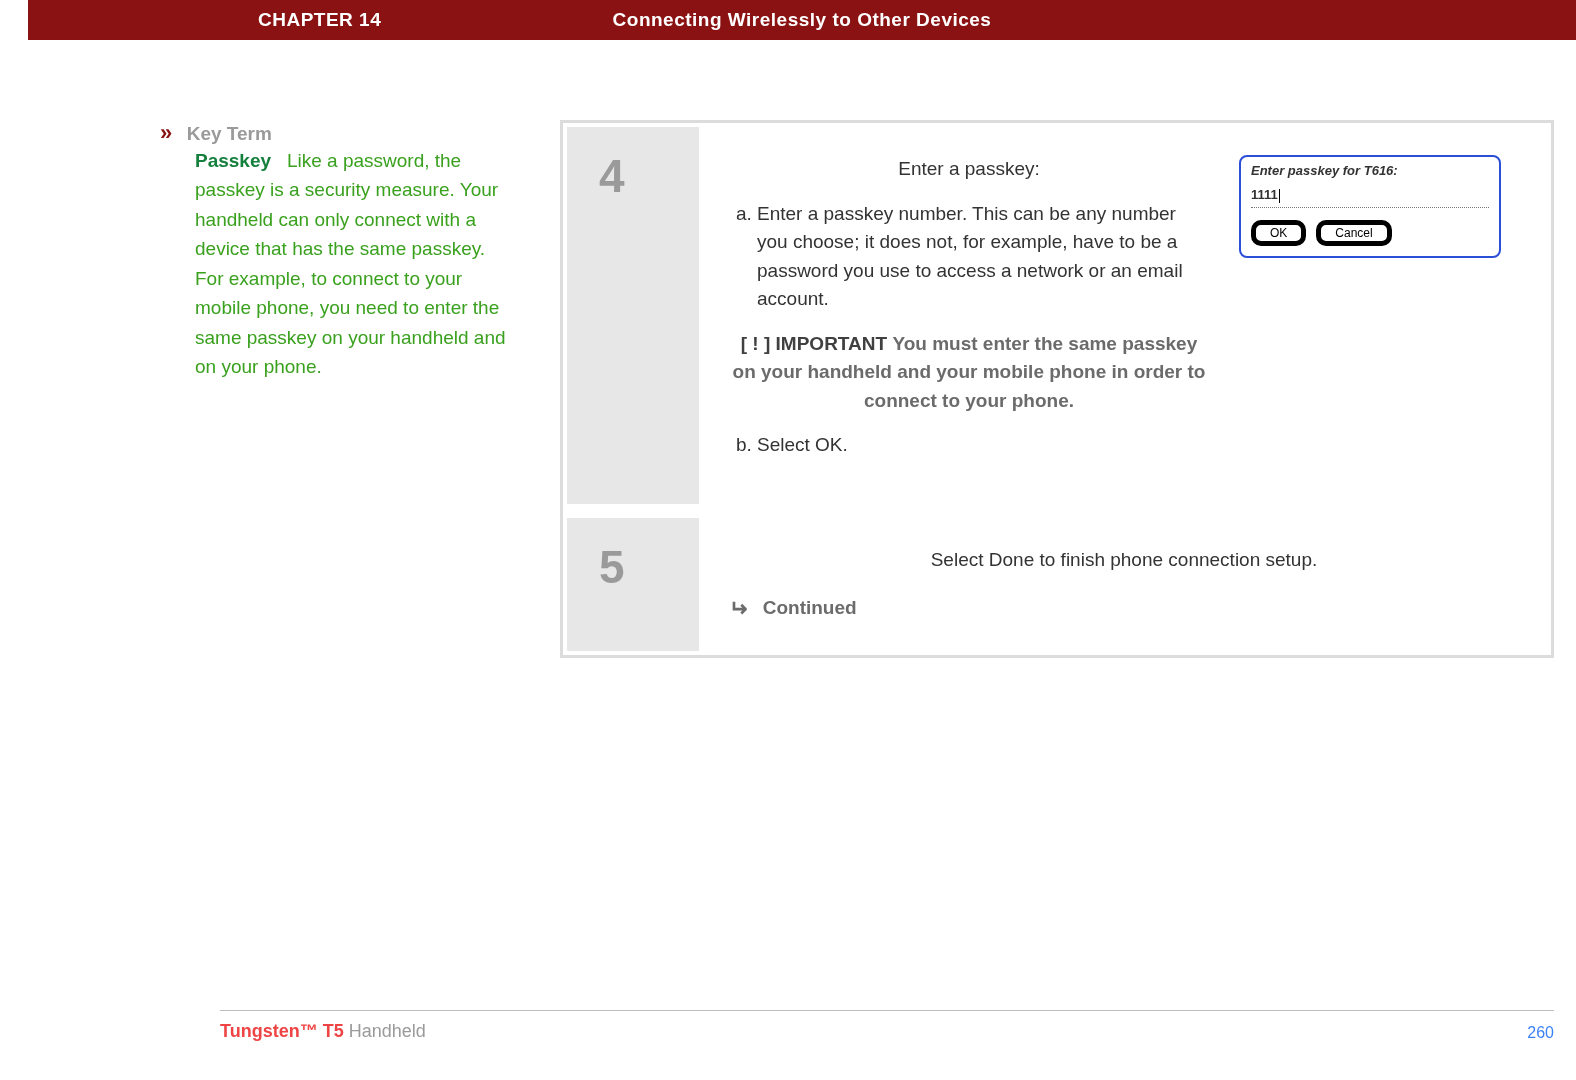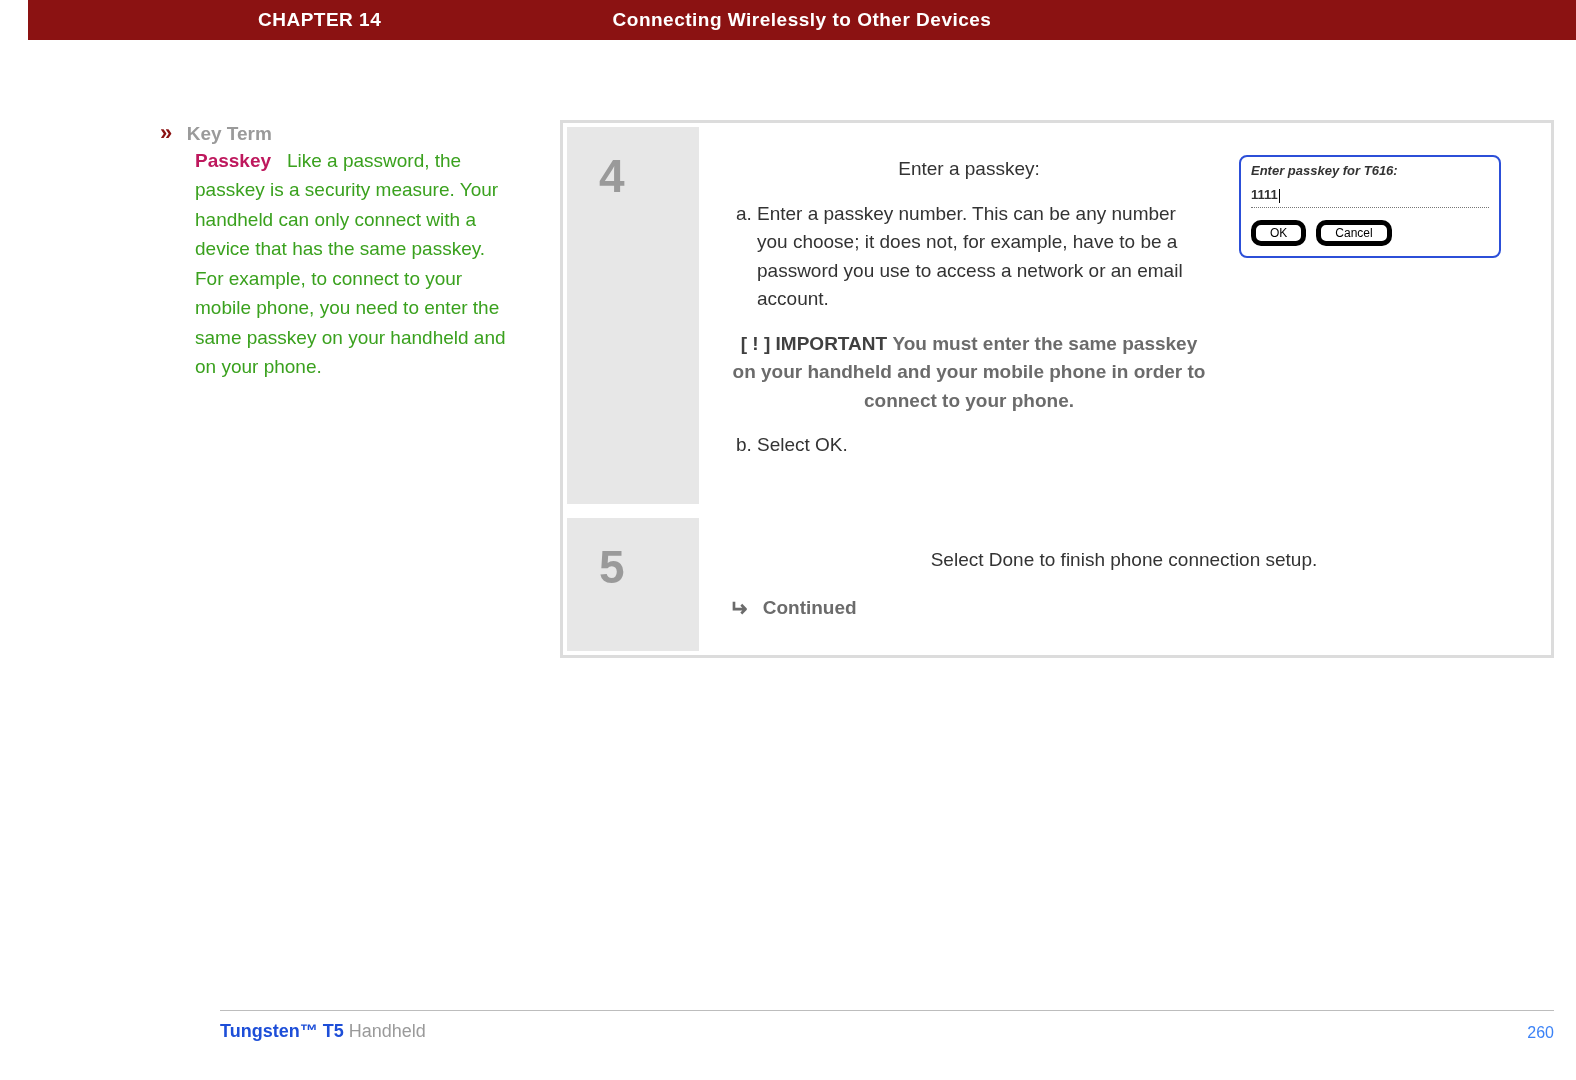--- a/index.html
+++ b/index.html
@@ -5,21 +5,21 @@
   html,body{margin:0;padding:0;background:#fff;font-family:"Helvetica Neue",Helvetica,Arial,sans-serif;color:#333;}
   .page{width:1576px;height:1080px;position:relative;background:#fff;overflow:hidden;padding-left:28px;}
   .band{height:40px;width:100%;background:#8b1212;color:#fff;font-weight:700;font-size:19px;display:flex;align-items:center;letter-spacing:.5px;}
   .band .chap{margin-left:230px;}
   .band .title{position:absolute;left:50%;transform:translateX(-50%);}
   .content{position:absolute;left:160px;right:50px;top:120px;bottom:120px;}
   .sidebar{width:350px;float:left;padding-right:30px;}
   .keyterm-head{color:#9a9a9a;font-weight:700;font-size:19px;margin:0 0 4px 0;}
   .chevrons{color:#8b1212;font-weight:700;font-size:22px;margin-right:10px;}
   .keyterm-body{color:#3aa11e;font-size:19px;line-height:1.55;margin-left:35px;}
-  .keyterm-body b{color:#be185d;}
+  .keyterm-body b{color:#15803d;}
   .main{margin-left:400px;}
   .stepsbox{border:3px solid #dcdcdc;background:#fff;padding:4px;}
   .steprow{display:flex;}
   .stepnum{flex:0 0 100px;background:#e7e7e7;padding:22px 0 0 32px;}
   .stepnum span{font-size:46px;font-weight:800;color:#9a9a9a;font-family:Arial,Helvetica,sans-serif;}
   .stepbody{flex:1;padding:28px 28px 28px 30px;font-size:19px;line-height:1.5;color:#333;}
   .stepbody p{margin:0 0 16px 0;text-align:center;}
   .sub{margin-left:0;}
   .sub li{margin-bottom:12px;}
   ol.sub{list-style:lower-alpha;padding-left:28px;margin:0 0 16px 0;}
@@ -38,21 +38,21 @@
   .palm .inner{padding:6px 10px 10px 10px;}
   .palm .lab{font-size:13px;font-weight:700;line-height:1.25;font-style:italic;}
   .palm .field{margin:6px 0 12px 0;font-size:13px;font-weight:700;}
   .palm .field .val{display:inline-block;}
   .palm .field .cursor{display:inline-block;width:1px;height:14px;background:#000;vertical-align:middle;margin-left:1px;}
   .palm .field .line{display:block;border-bottom:1px dotted #777;margin-top:2px;}
   .palm .btns{display:flex;gap:10px;}
   .palm .btn{border:5px solid #000000;border-radius:10px;background:#fff;padding:1px 14px;font-size:12px;font-family:inherit;cursor:pointer;}
   
   .footer{position:absolute;left:220px;right:50px;bottom:38px;border-top:1px solid #bdbdbd;padding-top:10px;display:flex;justify-content:space-between;align-items:flex-end;color:#9a9a9a;font-size:18px;}
-  .footer b{color:#1d4ed8;}
+  .footer b{color:#ef4444;}
   .footer .pnum{color:#3b82f6;font-size:16px;}
 </style>
 </head>
 <body>
 <div class="page">
 
   <div class="band">
     <span class="chap">CHAPTER 14</span>
     <span class="title">Connecting Wirelessly to Other Devices</span>
   </div>

